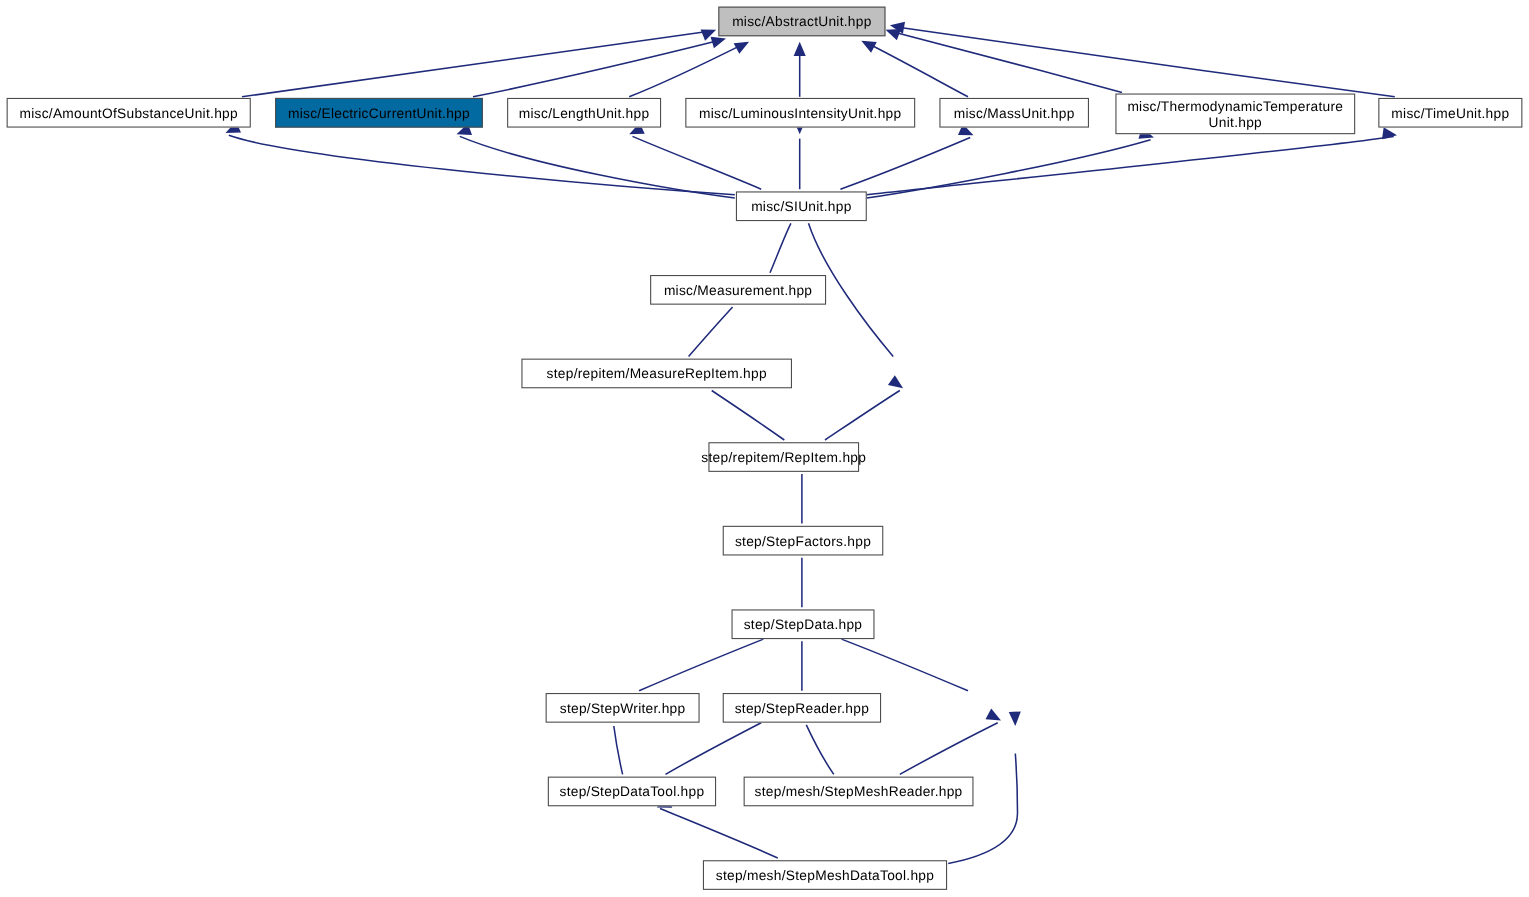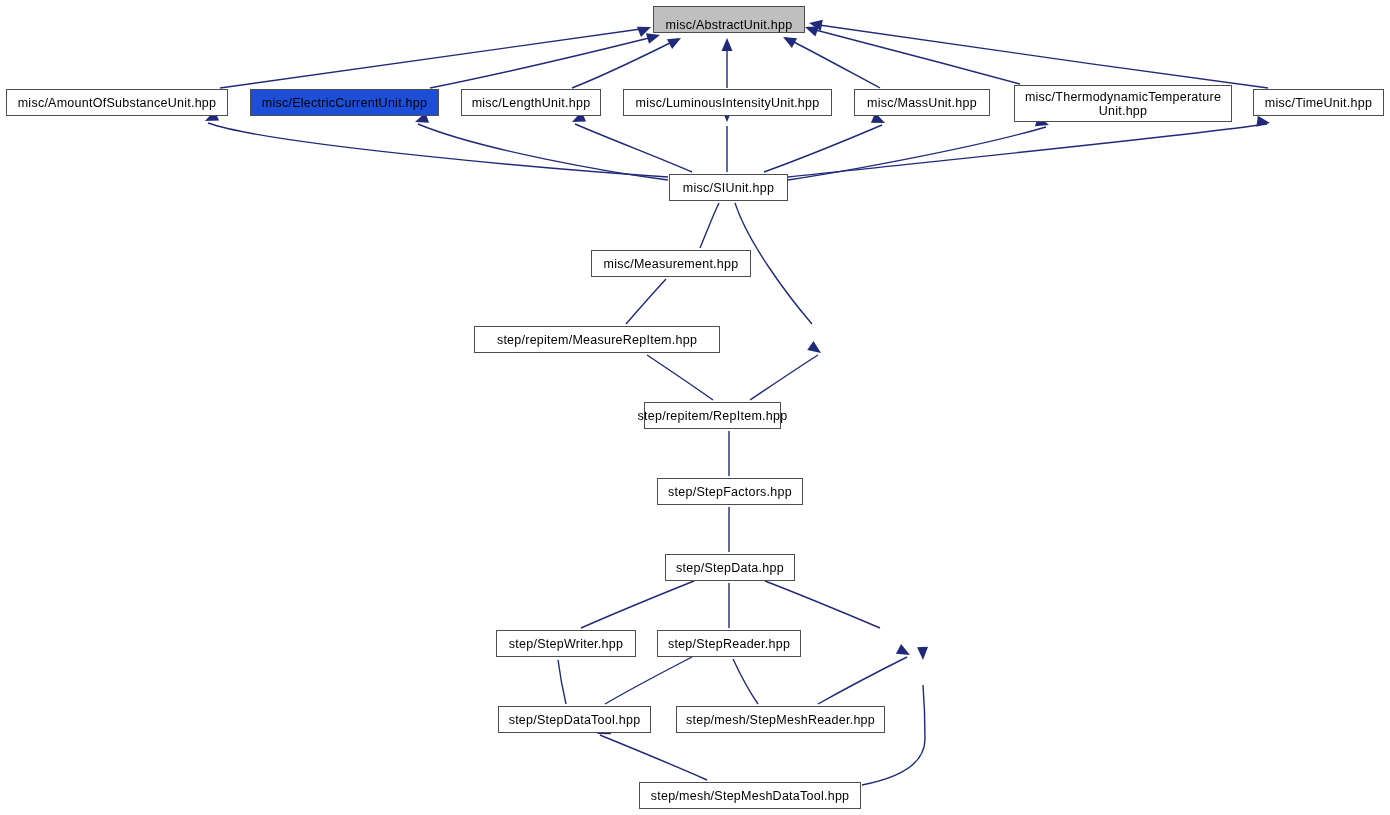--- a/index.html
+++ b/index.html
@@ -36,21 +36,20 @@
     display: flex;
     align-items: center;
     justify-content: center;
     white-space: pre-line;
     letter-spacing: 0.02em;
     z-index: 2;
   }
   .graph-node.root {
     background: #bfbfbf;
     border-color: #404040;
-    align-items: flex-end;
   }
   .graph-node .node-label {
     display: block;
     padding: 0 5px;
   }
 </style>
 </head>
 <body>
 
 <div id="graph-root" style="background: rgb(255, 255, 255);">
@@ -111,21 +110,21 @@
       <polygon points="0,0 -13,5.5 -13,-5.5" fill="#1f2a7a" transform="translate(732,656) rotate(-285)"></polygon>
       <path d="M 818 704 C 843 690 879 671 907 657" fill="none" stroke="#1f2a7a" stroke-width="1.4"></path>
       <polygon points="0,0 -13,5.5 -13,-5.5" fill="#1f2a7a" transform="translate(910,655) rotate(-332)"></polygon>
       <path d="M 707 780 C 676 766 629 747 600 735" fill="none" stroke="#1f2a7a" stroke-width="1.4"></path>
       <polygon points="0,0 -13,5.5 -13,-5.5" fill="#1f2a7a" transform="translate(597,734) rotate(-202)"></polygon>
       <path d="M 862 785 C 898 778 925 764 925 739 C 925 720 924 698 923 685" fill="none" stroke="#1f2a7a" stroke-width="1.4"></path>
       <polygon points="0,0 -13,5.5 -13,-5.5" fill="#1f2a7a" transform="translate(923,660) rotate(-272)"></polygon>
     </svg>
 <div class="graph-node root" style="left: 653px; top: 6px; width: 152px; height: 27px; background: rgb(191, 191, 191); border-color: rgb(77, 77, 77); color: rgb(0, 0, 0);"><span class="node-label">misc/AbstractUnit.hpp</span></div>
     <div class="graph-node" style="left: 6px; top: 89px; width: 222px; height: 27px; background: rgb(255, 255, 255); border-color: rgb(77, 77, 77); color: rgb(0, 0, 0);"><span class="node-label">misc/AmountOfSubstanceUnit.hpp</span></div>
-    <div class="graph-node" style="left: 250px; top: 89px; width: 189px; height: 27px; background: #1d4ed8; border-color: rgb(77, 77, 77); color: rgb(0, 0, 0);"><span class="node-label">misc/ElectricCurrentUnit.hpp</span></div>
+    <div class="graph-node" style="left: 250px; top: 89px; width: 189px; height: 27px; background: #0369a1; border-color: rgb(77, 77, 77); color: rgb(0, 0, 0);"><span class="node-label">misc/ElectricCurrentUnit.hpp</span></div>
     <div class="graph-node" style="left: 461px; top: 89px; width: 140px; height: 27px; background: rgb(255, 255, 255); border-color: rgb(77, 77, 77); color: rgb(0, 0, 0);"><span class="node-label">misc/LengthUnit.hpp</span></div>
     <div class="graph-node" style="left: 623px; top: 89px; width: 209px; height: 27px; background: rgb(255, 255, 255); border-color: rgb(77, 77, 77); color: rgb(0, 0, 0);"><span class="node-label">misc/LuminousIntensityUnit.hpp</span></div>
     <div class="graph-node" style="left: 854px; top: 89px; width: 136px; height: 27px; background: rgb(255, 255, 255); border-color: rgb(77, 77, 77); color: rgb(0, 0, 0);"><span class="node-label">misc/MassUnit.hpp</span></div>
     <div class="graph-node" style="left: 1014px; top: 85px; width: 218px; height: 37px; background: rgb(255, 255, 255); border-color: rgb(77, 77, 77); color: rgb(0, 0, 0);"><span class="node-label">misc/ThermodynamicTemperature
 Unit.hpp</span></div>
     <div class="graph-node" style="left: 1253px; top: 89px; width: 131px; height: 27px; background: rgb(255, 255, 255); border-color: rgb(77, 77, 77); color: rgb(0, 0, 0);"><span class="node-label">misc/TimeUnit.hpp</span></div>
     <div class="graph-node" style="left: 669px; top: 174px; width: 119px; height: 27px; background: rgb(255, 255, 255); border-color: rgb(77, 77, 77); color: rgb(0, 0, 0);"><span class="node-label">misc/SIUnit.hpp</span></div>
     <div class="graph-node" style="left: 591px; top: 250px; width: 160px; height: 27px; background: rgb(255, 255, 255); border-color: rgb(77, 77, 77); color: rgb(0, 0, 0);"><span class="node-label">misc/Measurement.hpp</span></div>
     <div class="graph-node" style="left: 474px; top: 326px; width: 246px; height: 27px; background: rgb(255, 255, 255); border-color: rgb(77, 77, 77); color: rgb(0, 0, 0);"><span class="node-label">step/repitem/MeasureRepItem.hpp</span></div>
     <div class="graph-node" style="left: 644px; top: 402px; width: 137px; height: 27px; background: rgb(255, 255, 255); border-color: rgb(77, 77, 77); color: rgb(0, 0, 0);"><span class="node-label">step/repitem/RepItem.hpp</span></div>

